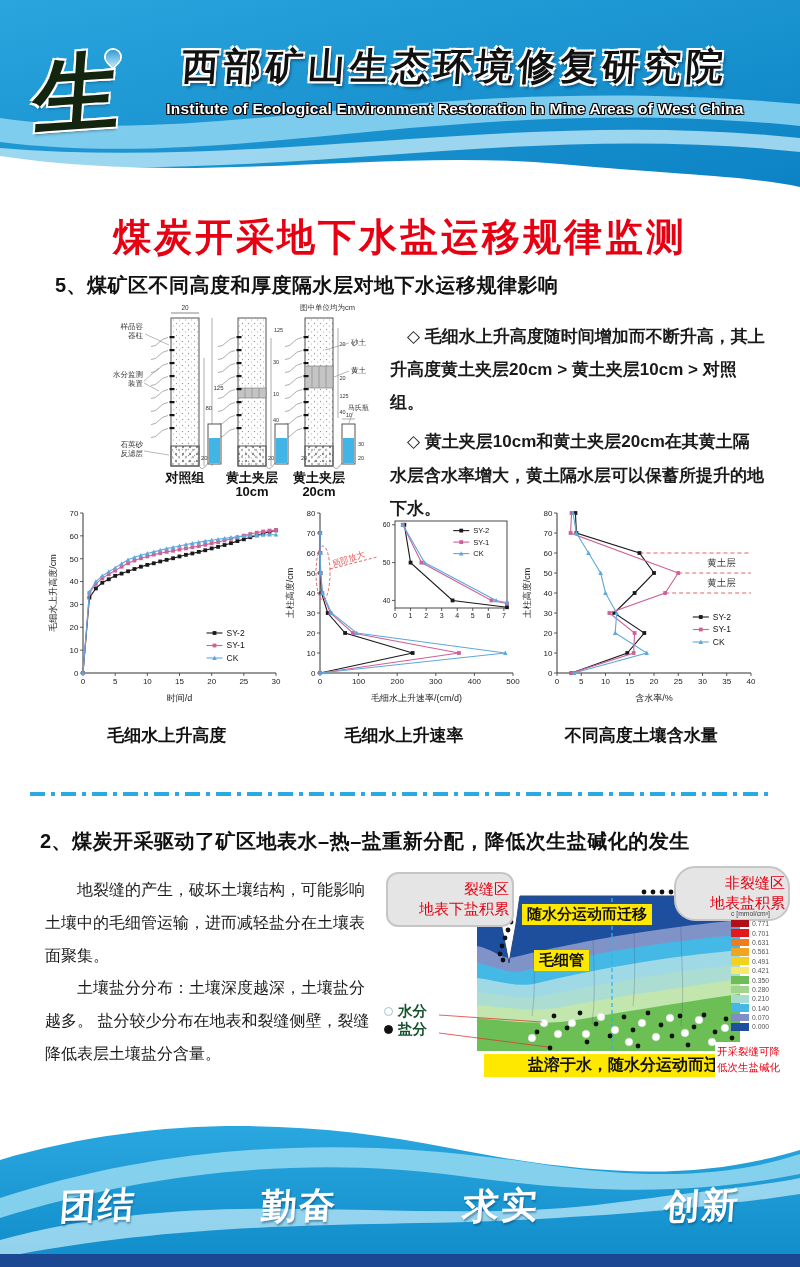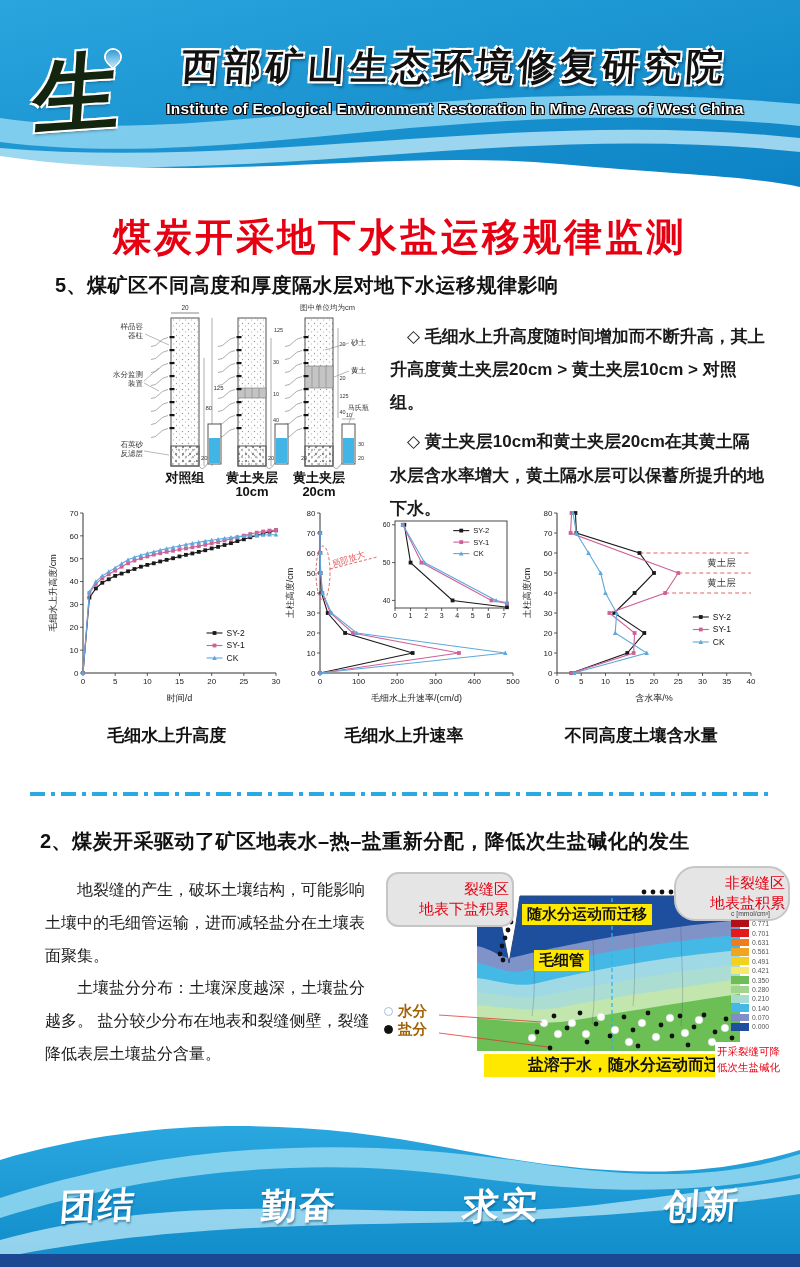--- a/index.html
+++ b/index.html
@@ -41,21 +41,21 @@
     background:repeating-linear-gradient(90deg,#29abe2 0 15px,transparent 15px 21px,#29abe2 21px 25px,transparent 25px 31px);}
   
   .apparatus{position:absolute;left:55px;top:298px;width:330px;height:200px;}
   
   .figure{position:absolute;left:382px;top:866px;width:414px;height:214px;}
   .figure svg{position:absolute;left:0;top:0;}
   .ylabel-tag{position:absolute;background:#ffe800;color:#111;font-weight:900;font-size:15px;
     padding:1px 5px;white-space:nowrap;}
   .callout{position:absolute;background:#e5e5e5;border:2px solid #c6c6c6;border-radius:12px;
     color:#e60012;font-weight:400;font-size:15px;text-align:right;line-height:1.35;padding:5px 3px;}
-  .fig-legend{position:absolute;left:2px;top:136px;font-size:14.5px;color:#a16207;font-weight:700;}
+  .fig-legend{position:absolute;left:2px;top:136px;font-size:14.5px;color:#14532d;font-weight:700;}
   .fig-legend div{display:flex;align-items:center;height:18px;}
   .dotk{display:inline-block;width:9px;height:9px;border-radius:50%;margin-right:5px;}
   .w-dot{background:#fff;border:1.5px solid #9fc3d8;}
   .s-dot{background:#111;border:1.5px solid #111;}
   .fig-note{position:absolute;left:333px;top:176px;width:78px;font-size:10.5px;font-weight:400;
     color:#e60012;background:#fff;line-height:1.5;padding:2px;}
   .colorbar{position:absolute;left:349px;top:44px;width:62px;}
   .cb-title{font-size:6.8px;color:#444;margin-bottom:2px;}
   .cb-row{display:flex;align-items:center;height:9.4px;}
   .cb-sw{width:18px;height:7.6px;margin-right:3px;}

